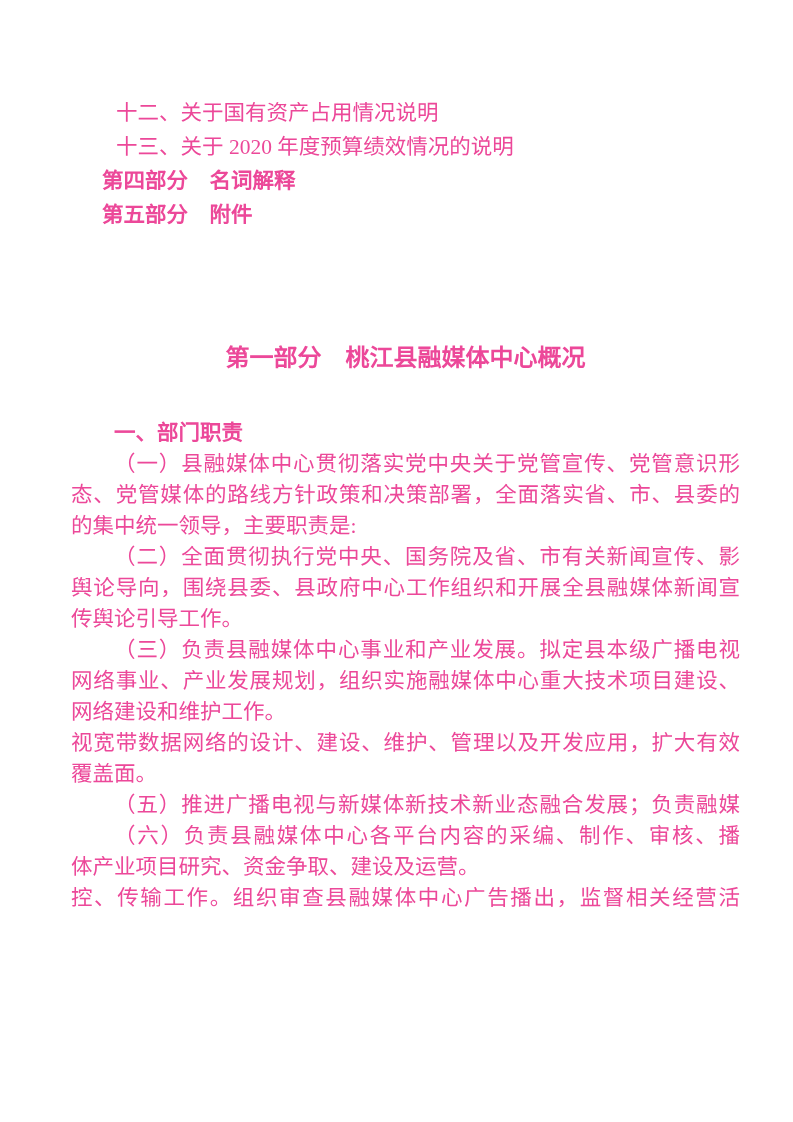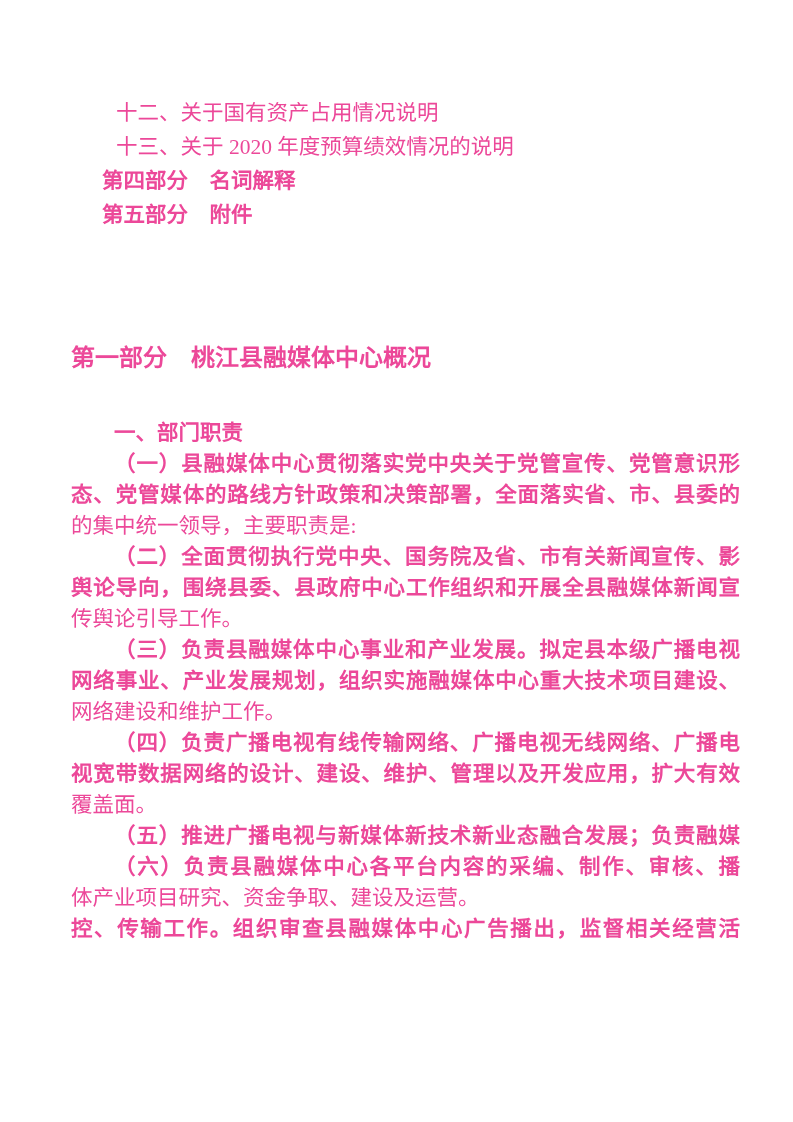--- a/index.html
+++ b/index.html
@@ -23,35 +23,35 @@
   
   .toc { font-size: 21.5px; line-height: 34px; }
   .toc .toc-item { text-indent: 45px; }
   .toc .toc-part { text-indent: 31px; font-weight: 700; }
   
   .section-title {
     margin: 108px 0 0 0;
     font-size: 24px;
     line-height: 36px;
     font-weight: 700;
+    text-align: center;
   }
   
   .doc-body {
     margin-top: 42px;
     font-size: 21.5px;
     line-height: 31px;
   }
   .doc-body .heading { font-weight: 700; text-indent: 2em; }
   .doc-body .line { white-space: normal; }
   .doc-body .indent { text-indent: 2em; }
   .doc-body .j {
     text-align: justify;
     text-align-last: justify;
     text-justify: inter-character;
-    font-weight: bold;
   }
 </style>
 </head>
 <body>
 
 <div class="page">
 
   <div class="toc">
     <div class="toc-item">十二、关于国有资产占用情况说明</div>
     <div class="toc-item">十三、关于 2020 年度预算绩效情况的说明</div>
@@ -66,21 +66,20 @@
 
     <div class="line indent j">（一）县融媒体中心贯彻落实党中央关于党管宣传、党管意识形</div>
     <div class="line j">态、党管媒体的路线方针政策和决策部署，全面落实省、市、县委的</div>
     <div class="line">的集中统一领导，主要职责是:</div>
     <div class="line indent j">（二）全面贯彻执行党中央、国务院及省、市有关新闻宣传、影</div>
     <div class="line j">舆论导向，围绕县委、县政府中心工作组织和开展全县融媒体新闻宣</div>
     <div class="line">传舆论引导工作。</div>
     <div class="line indent j">（三）负责县融媒体中心事业和产业发展。拟定县本级广播电视</div>
     <div class="line j">网络事业、产业发展规划，组织实施融媒体中心重大技术项目建设、</div>
     <div class="line">网络建设和维护工作。</div>
-    <div class="line indent j">（四）负责广播电视有线传输网络、广播电视无线网络、广播电</div>
     <div class="line j">视宽带数据网络的设计、建设、维护、管理以及开发应用，扩大有效</div>
     <div class="line">覆盖面。</div>
     <div class="line indent j">（五）推进广播电视与新媒体新技术新业态融合发展；负责融媒</div>
     <div class="line indent j">（六）负责县融媒体中心各平台内容的采编、制作、审核、播</div>
     <div class="line">体产业项目研究、资金争取、建设及运营。</div>
     <div class="line j">控、传输工作。组织审查县融媒体中心广告播出，监督相关经营活</div>
   </div>
 
 </div>
 

